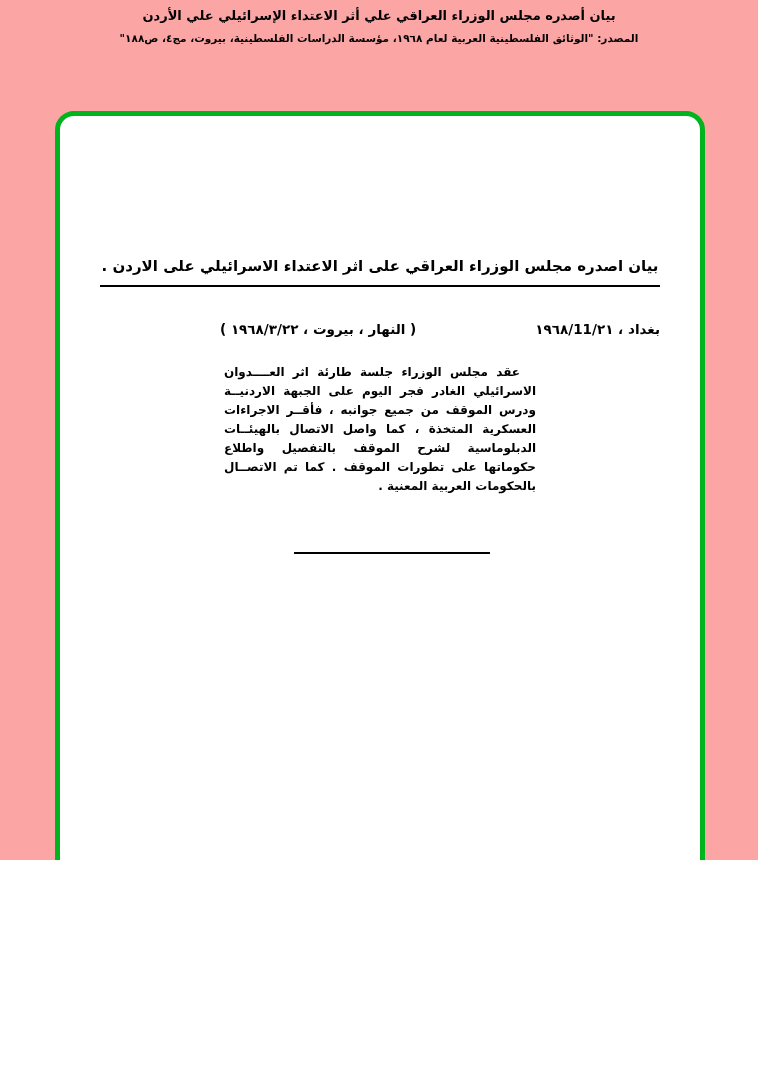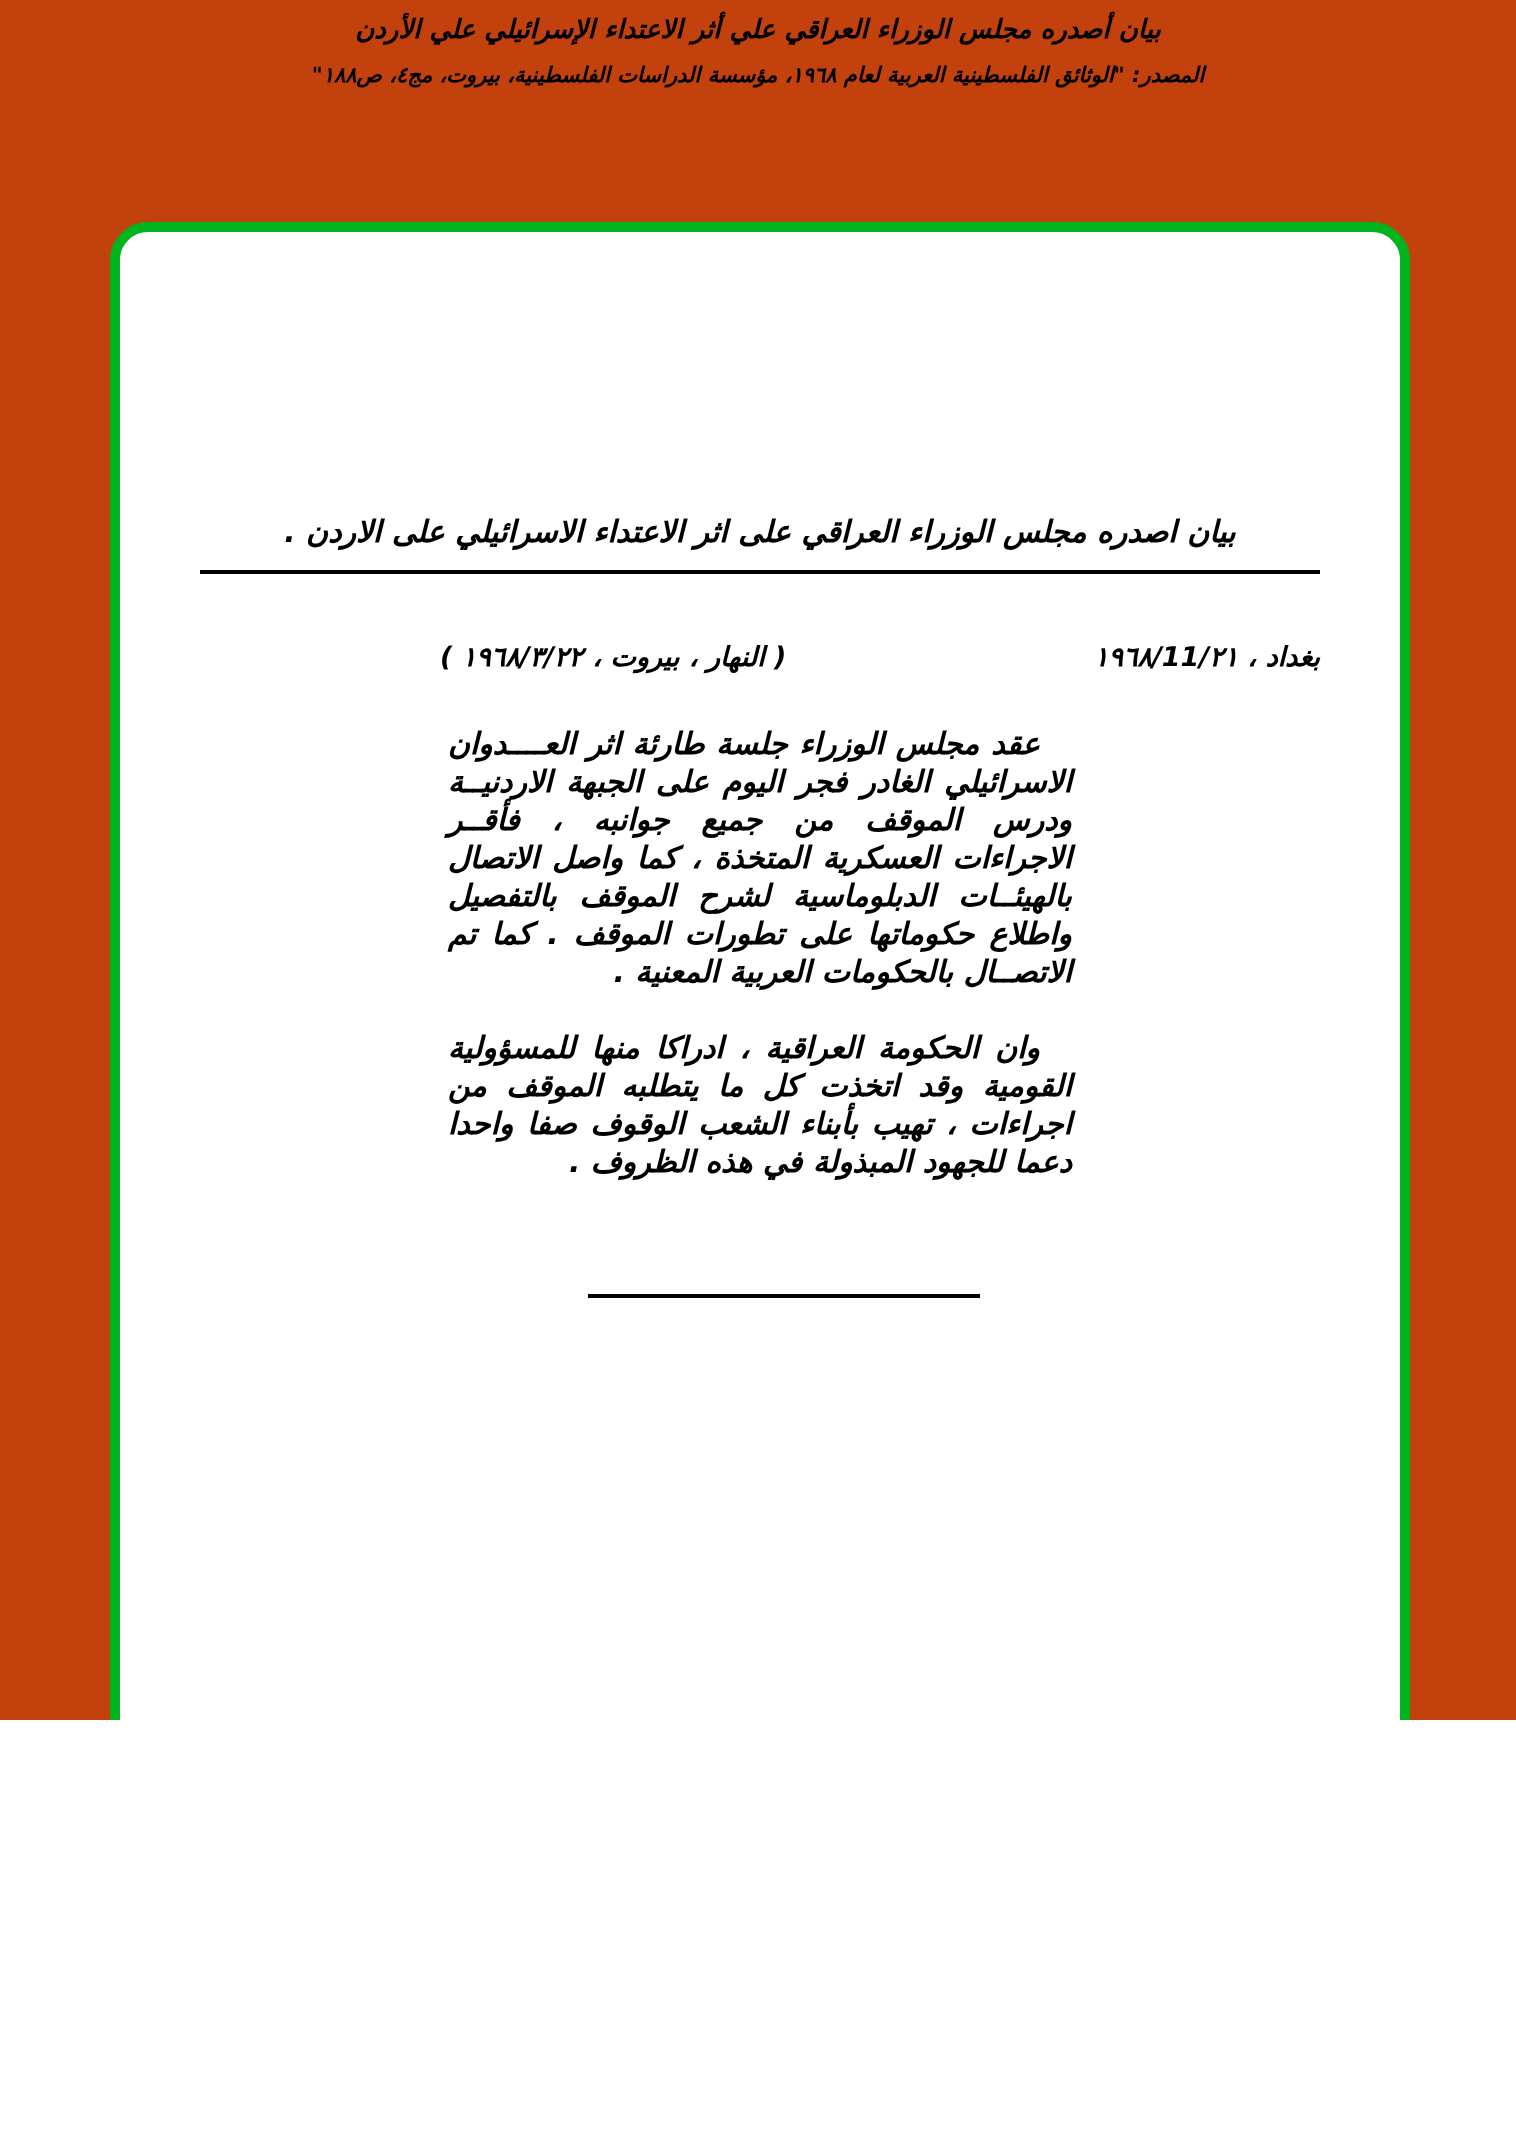--- a/index.html
+++ b/index.html
@@ -9,23 +9,22 @@
     height: 1078px;
     background: #ffffff;
     font-family: "DejaVu Sans", sans-serif;
     color: #000000;
   }
 
   .page {
     position: relative;
     width: 758px;
     height: 860px;
-    background: #c2410c;
+    background: #fca5a5;
     overflow: hidden;
-    font-style: italic;
   }
 
   
   .page-header {
     position: absolute;
     top: 7px;
     left: 0;
     width: 758px;
     text-align: center;
     direction: rtl;
@@ -83,21 +82,21 @@
     font-weight: 700;
   }
   .dateline-place { white-space: nowrap; }
   .dateline-citation { white-space: nowrap; margin-top: 18px; }
 
   .body-block {
     width: 312px;
     margin: 26px auto 0 auto;
   }
   .para {
-    font-size: 15px;
+    font-size: 12px;
     font-weight: 700;
     line-height: 19px;
     text-align: justify;
     text-indent: 16px;
   }
   .para + .para {
     margin-top: 19px;
   }
 
   .divider {
@@ -124,21 +123,20 @@
 
       <h1 class="doc-title">بيان اصدره مجلس الوزراء العراقي على اثر الاعتداء الاسرائيلي على الاردن .</h1>
 
       <div class="dateline">
         <span class="dateline-place">بغداد ، ١٩٦٨/11/٢١</span>
         <span class="dateline-citation">( النهار ، بيروت ، ١٩٦٨/٣/٢٢ )</span>
       </div>
 
       <div class="body-block">
         <p class="para">عقد مجلس الوزراء جلسة طارئة اثر العــــدوان الاسرائيلي الغادر فجر اليوم على الجبهة الاردنيــة ودرس الموقف من جميع جوانبه ، فأقــر الاجراءات العسكرية المتخذة ، كما واصل الاتصال بالهيئــات الدبلوماسية لشرح الموقف بالتفصيل واطلاع حكوماتها على تطورات الموقف . كما تم الاتصــال بالحكومات العربية المعنية .</p>
-        <p class="para">وان الحكومة العراقية ، ادراكا منها للمسؤولية القومية وقد اتخذت كل ما يتطلبه الموقف من اجراءات ، تهيب بأبناء الشعب الوقوف صفا واحدا دعما للجهود المبذولة في هذه الظروف .</p>
       </div>
 
       <div class="divider"></div>
 
     </div>
   </div>
 
 </div>
 
 </body></html>

